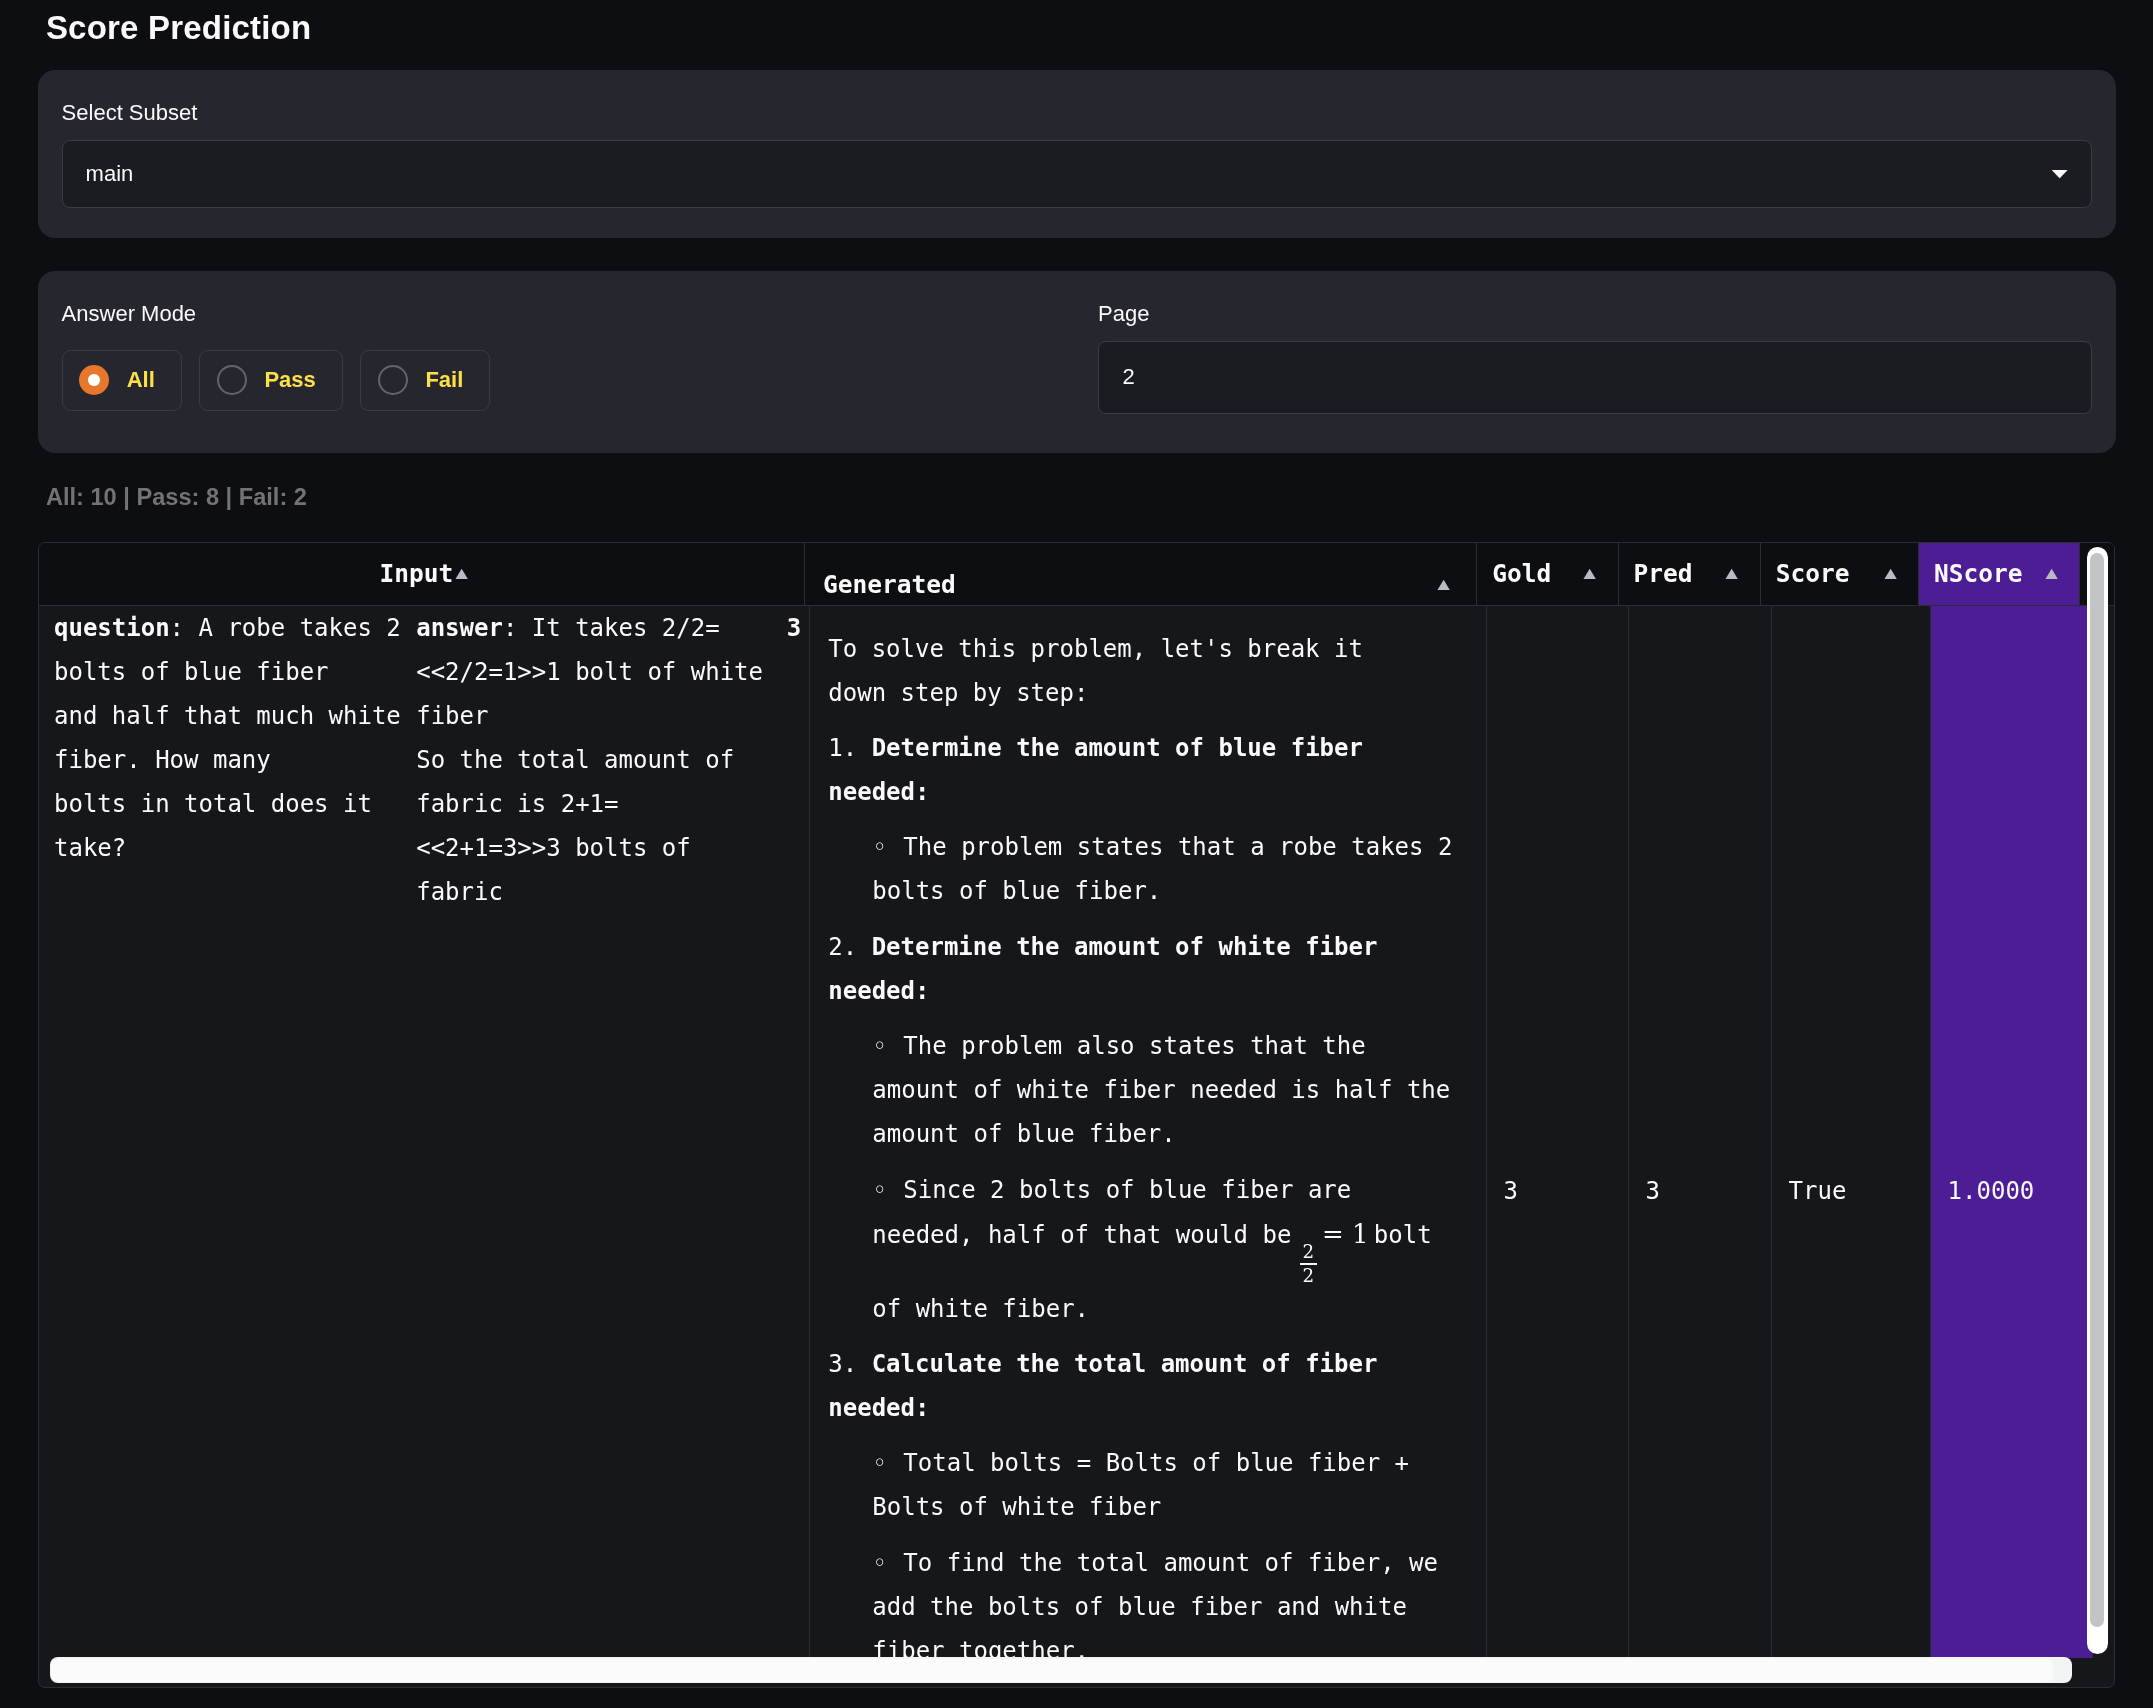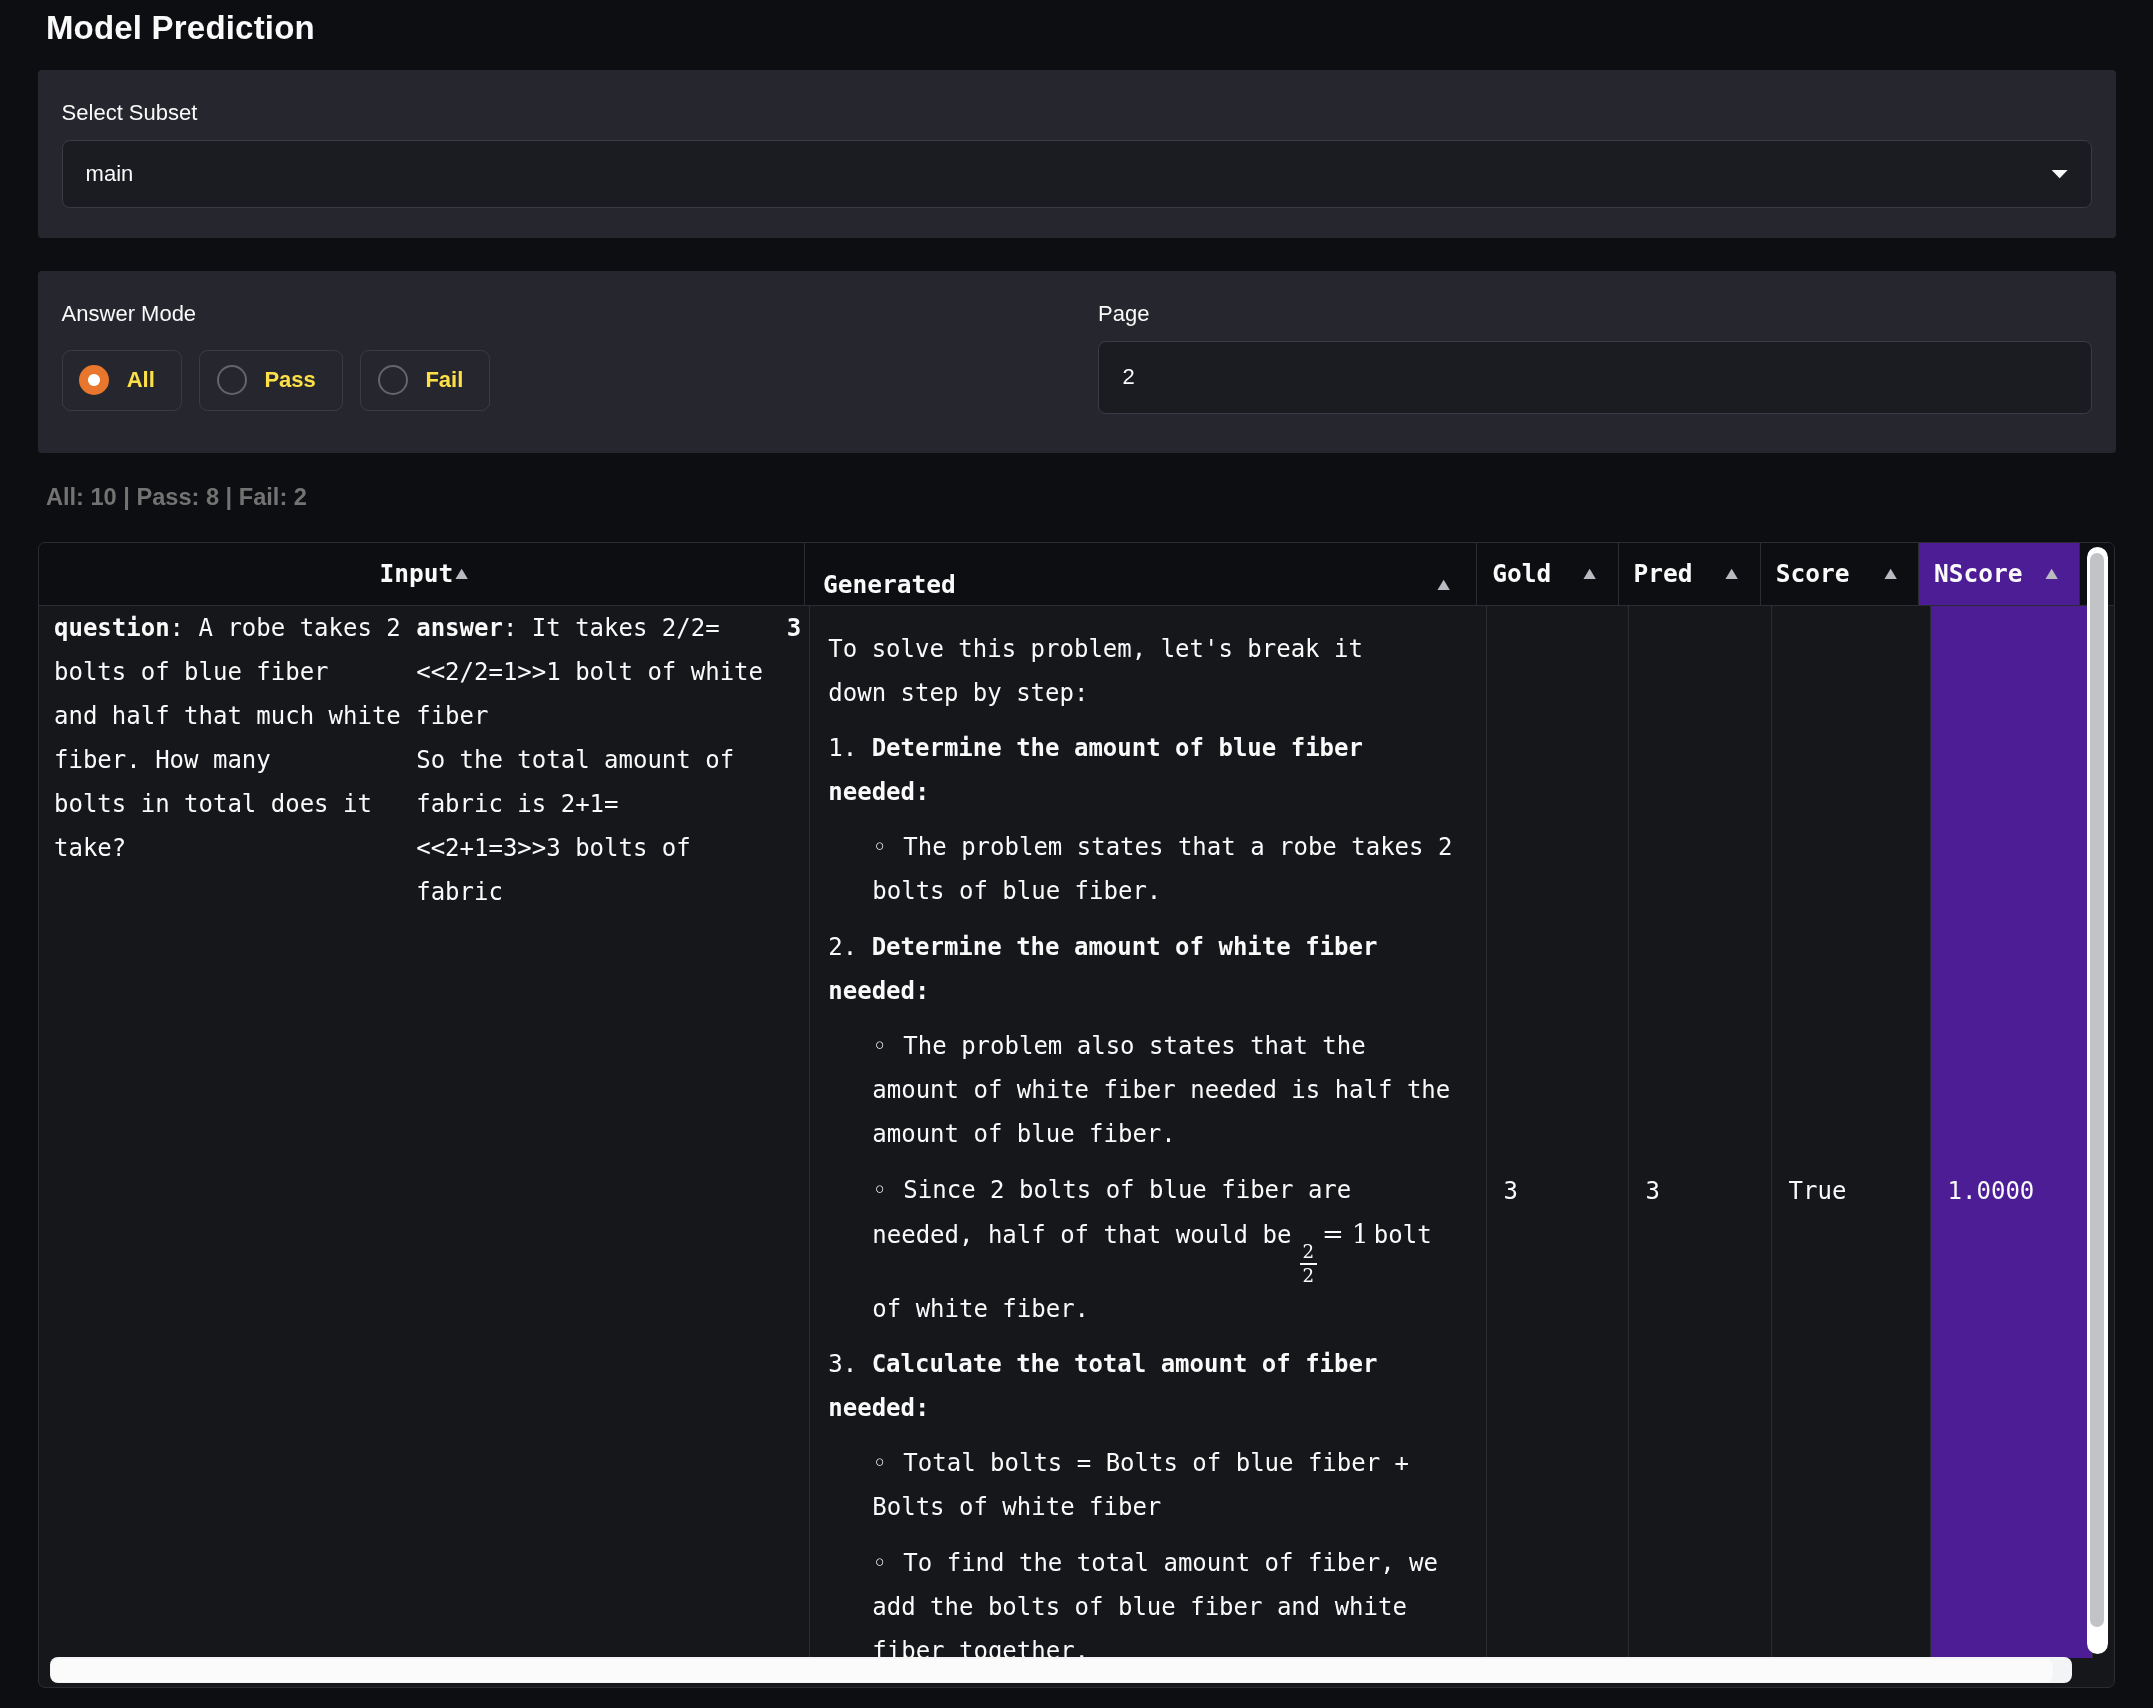--- a/index.html
+++ b/index.html
@@ -2,21 +2,21 @@
 <html style="font-size:14px"><head>
 <meta charset="utf-8">
 <style>
   * { margin:0; padding:0; box-sizing:border-box; }
   html,body { width:2154px; height:1708px; overflow:hidden; }
   body { background:#0d0e12; color:#fafafa; font-family:"Liberation Sans", sans-serif; }
   .page { padding:3.5px 38px 0 38px; }
 
   .page-title { font-size:33px; font-weight:700; letter-spacing:0.2px; margin:5.2px 0 0 7.9px; color:#fafafa; }
 
-  .card { background:#26272e; border-radius:4px; padding:30px 23.6px; }
+  .card { background:#26272e; border-radius:17px; padding:30px 23.6px; }
   .card-1 { margin-top:23px; height:168px; }
   .card-2 { margin-top:33px; height:182px; display:flex; gap:42px; }
   .card-2 .col { flex:1 1 0; min-width:0; }
 
   .field-label { font-size:22px; color:#fafafa; margin-bottom:14px; }
 
   .selectbox {
     height:68px; background:#1b1c21; border:0.9px solid #3a3b44; border-radius:7.9px;
     display:flex; align-items:center; justify-content:space-between;
     padding:0 23px; font-size:22px; cursor:pointer;
@@ -92,21 +92,21 @@
   .hscroll { position:absolute; left:10.5px; right:42px; bottom:3.5px; height:26px;
              background:#f3f4f6; border-radius:7.9px; }
   .hthumb  { position:absolute; left:1.7px; top:1.7px; bottom:1.7px; width:99%;
              background:#fbfbfc; border-radius:7px; cursor:pointer; }
 </style>
 </head>
 <body>
 
 <div class="page">
 
-  <h1 class="page-title">Model Prediction</h1>
+  <h1 class="page-title">Score Prediction</h1>
 
   <section class="card card-1">
     <div class="field-label">Select Subset</div>
     <div class="selectbox">
       <span>main</span>
       <span class="chev">▼</span>
     </div>
   </section>
 
   <section class="card card-2">

